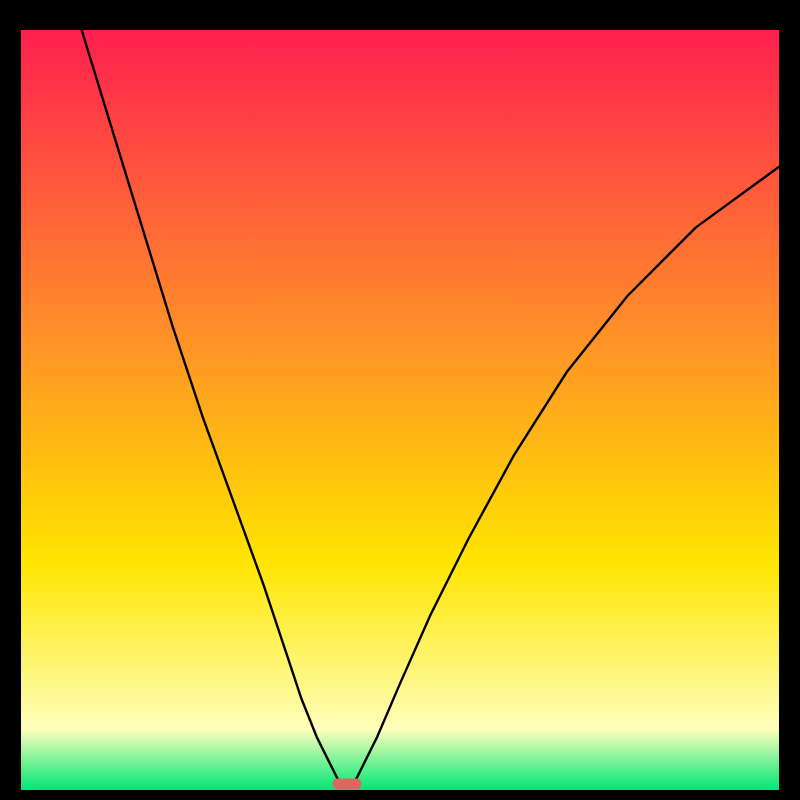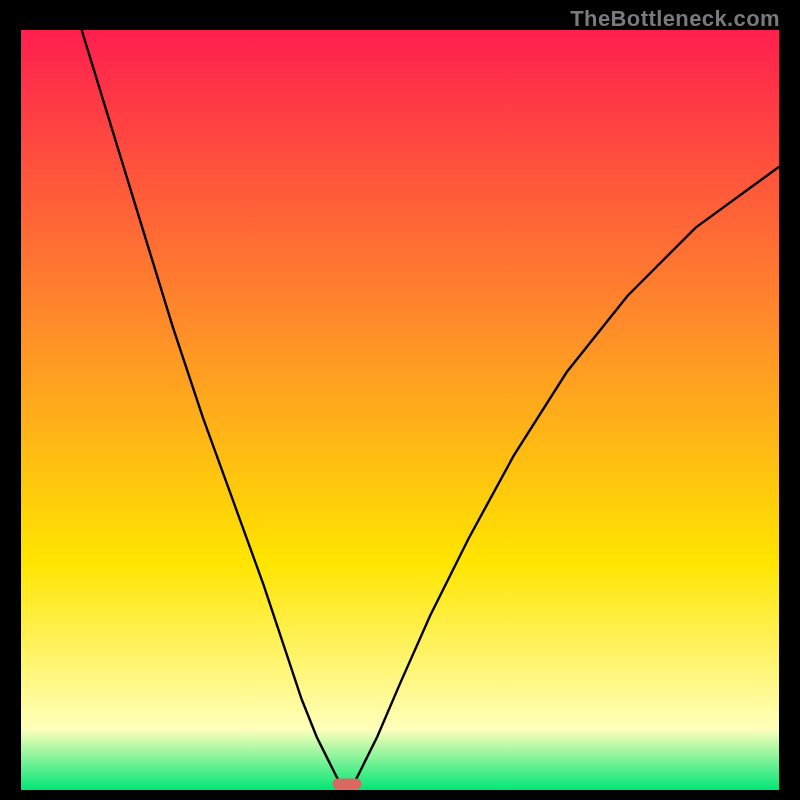--- a/index.html
+++ b/index.html
@@ -33,21 +33,20 @@
     top: 30px;
     width: 758px;
     height: 760px;
   }
 </style>
 </head>
 <body>
 
 <div class="frame">
 
-  <div class="watermark">TheBottleneck.com</div>
 
   <svg class="plot" viewBox="0 0 758 760" preserveAspectRatio="none">
     <defs>
       <linearGradient id="bg-grad" x1="0" y1="0" x2="0" y2="1">
         <stop id="g-top" offset="0%" stop-color="#ff1f4e"></stop>
         <stop id="g-m1" offset="38%" stop-color="#ff8a2a"></stop>
         <stop id="g-m2" offset="70%" stop-color="#ffe500"></stop>
         <stop id="g-low" offset="92%" stop-color="#ffffbb"></stop>
         <stop id="g-base" offset="100%" stop-color="#00e676"></stop>
       </linearGradient>

